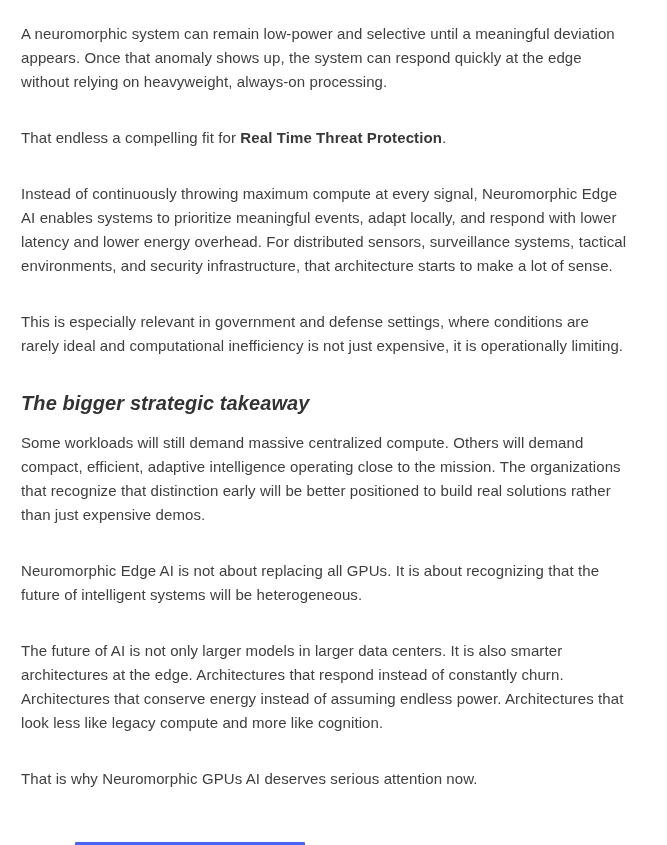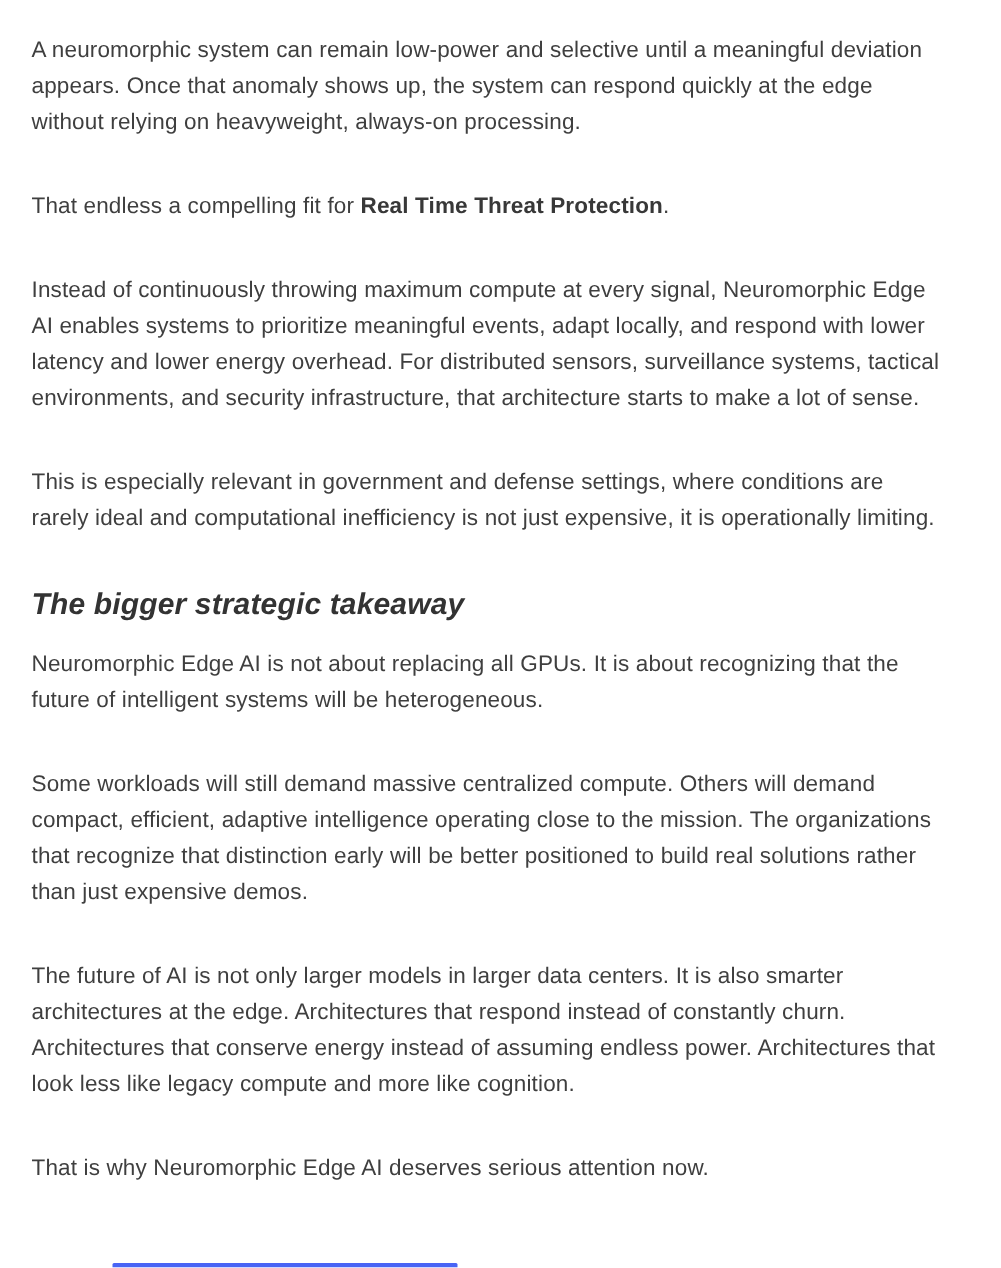--- a/index.html
+++ b/index.html
@@ -54,23 +54,23 @@
   <p>A neuromorphic system can remain low-power and selective until a meaningful deviation appears. Once that anomaly shows up, the system can respond quickly at the edge without relying on heavyweight, always-on processing.</p>
 
   <p><span>That endless a compelling fit for </span><strong>Real Time Threat Protection</strong><span>.</span></p>
 
   <p>Instead of continuously throwing maximum compute at every signal, Neuromorphic Edge AI enables systems to prioritize meaningful events, adapt locally, and respond with lower latency and lower energy overhead. For distributed sensors, surveillance systems, tactical environments, and security infrastructure, that architecture starts to make a lot of sense.</p>
 
   <p>This is especially relevant in government and defense settings, where conditions are rarely ideal and computational inefficiency is not just expensive, it is operationally limiting.</p>
 
   <h2>The bigger strategic takeaway</h2>
 
+  <p>Some workloads will still demand massive centralized compute. Others will demand compact, efficient, adaptive intelligence operating close to the mission. The organizations that recognize that distinction early will be better positioned to build real solutions rather than just expensive demos.</p>
+
   <p>Neuromorphic Edge AI is not about replacing all GPUs. It is about recognizing that the future of intelligent systems will be heterogeneous.</p>
-
-  <p>Some workloads will still demand massive centralized compute. Others will demand compact, efficient, adaptive intelligence operating close to the mission. The organizations that recognize that distinction early will be better positioned to build real solutions rather than just expensive demos.</p>
 
   <p>The future of AI is not only larger models in larger data centers. It is also smarter architectures at the edge. Architectures that respond instead of constantly churn. Architectures that conserve energy instead of assuming endless power. Architectures that look less like legacy compute and more like cognition.</p>
 
-  <p>That is why Neuromorphic Edge AI deserves serious attention now.</p>
+  <p>That is why Neuromorphic GPUs AI deserves serious attention now.</p>
 
 </div>
 
 <div class="cropped-link-line" style="background-color: rgb(72, 100, 245);"></div>
 
 </body></html>

